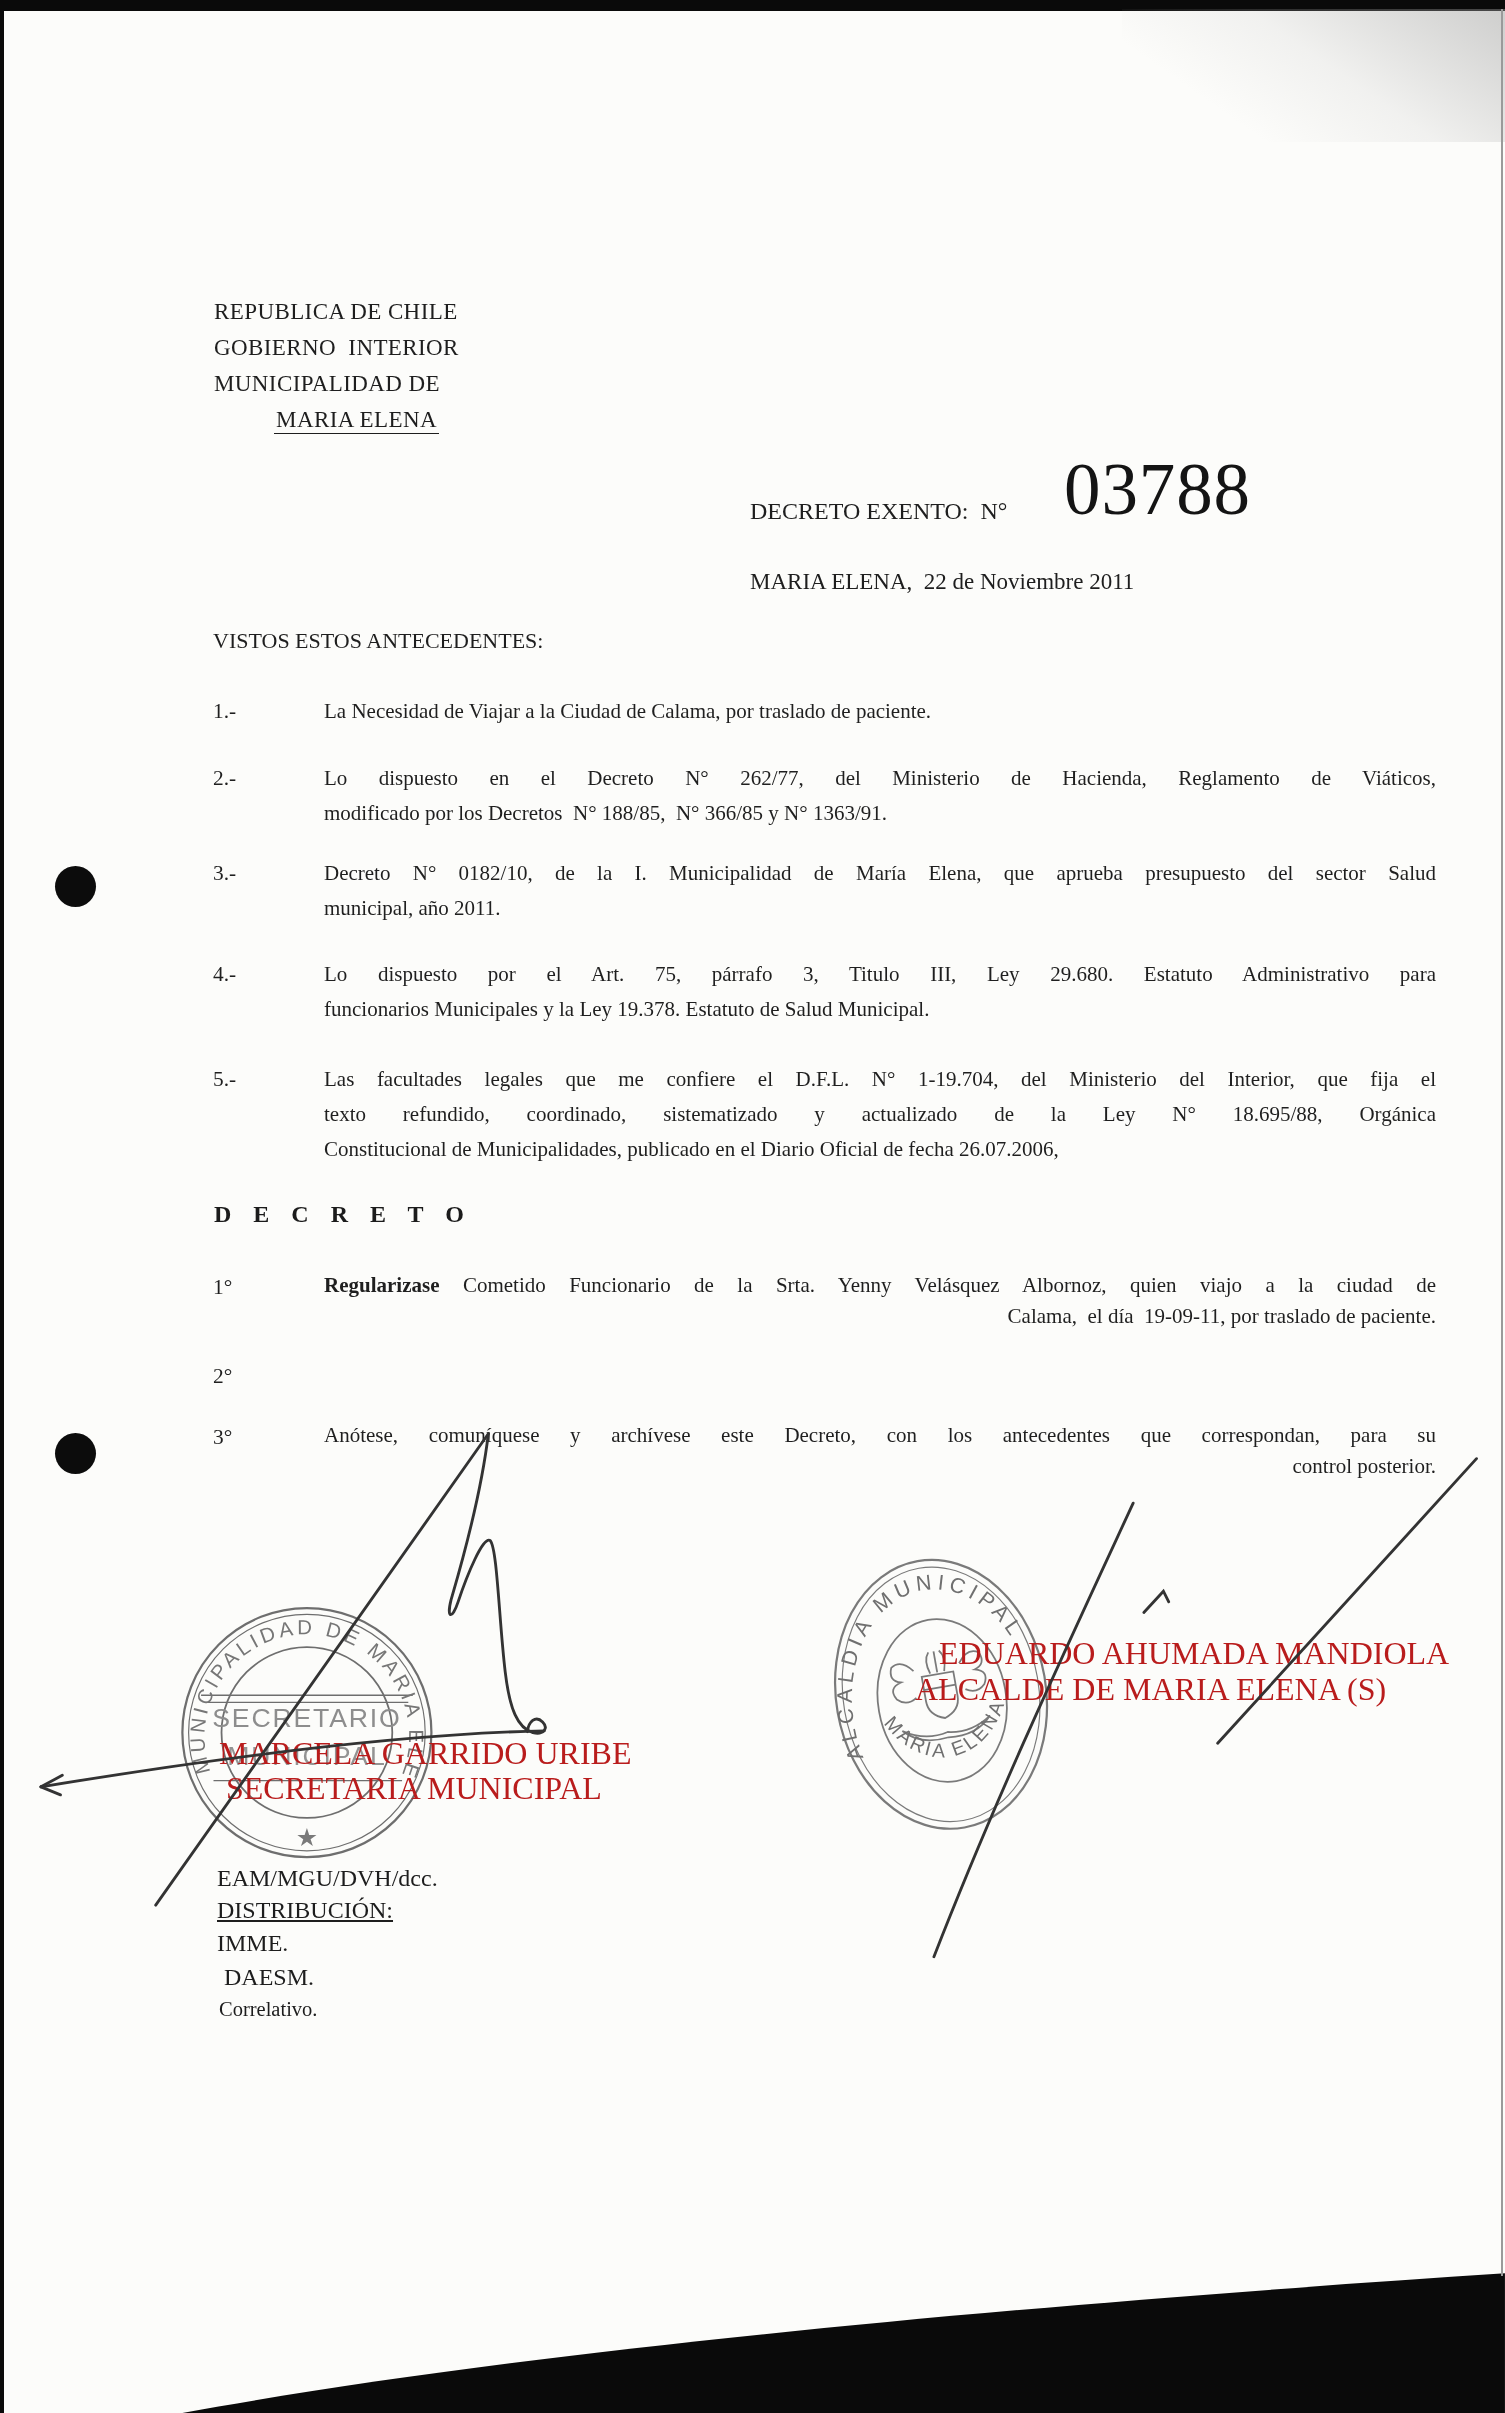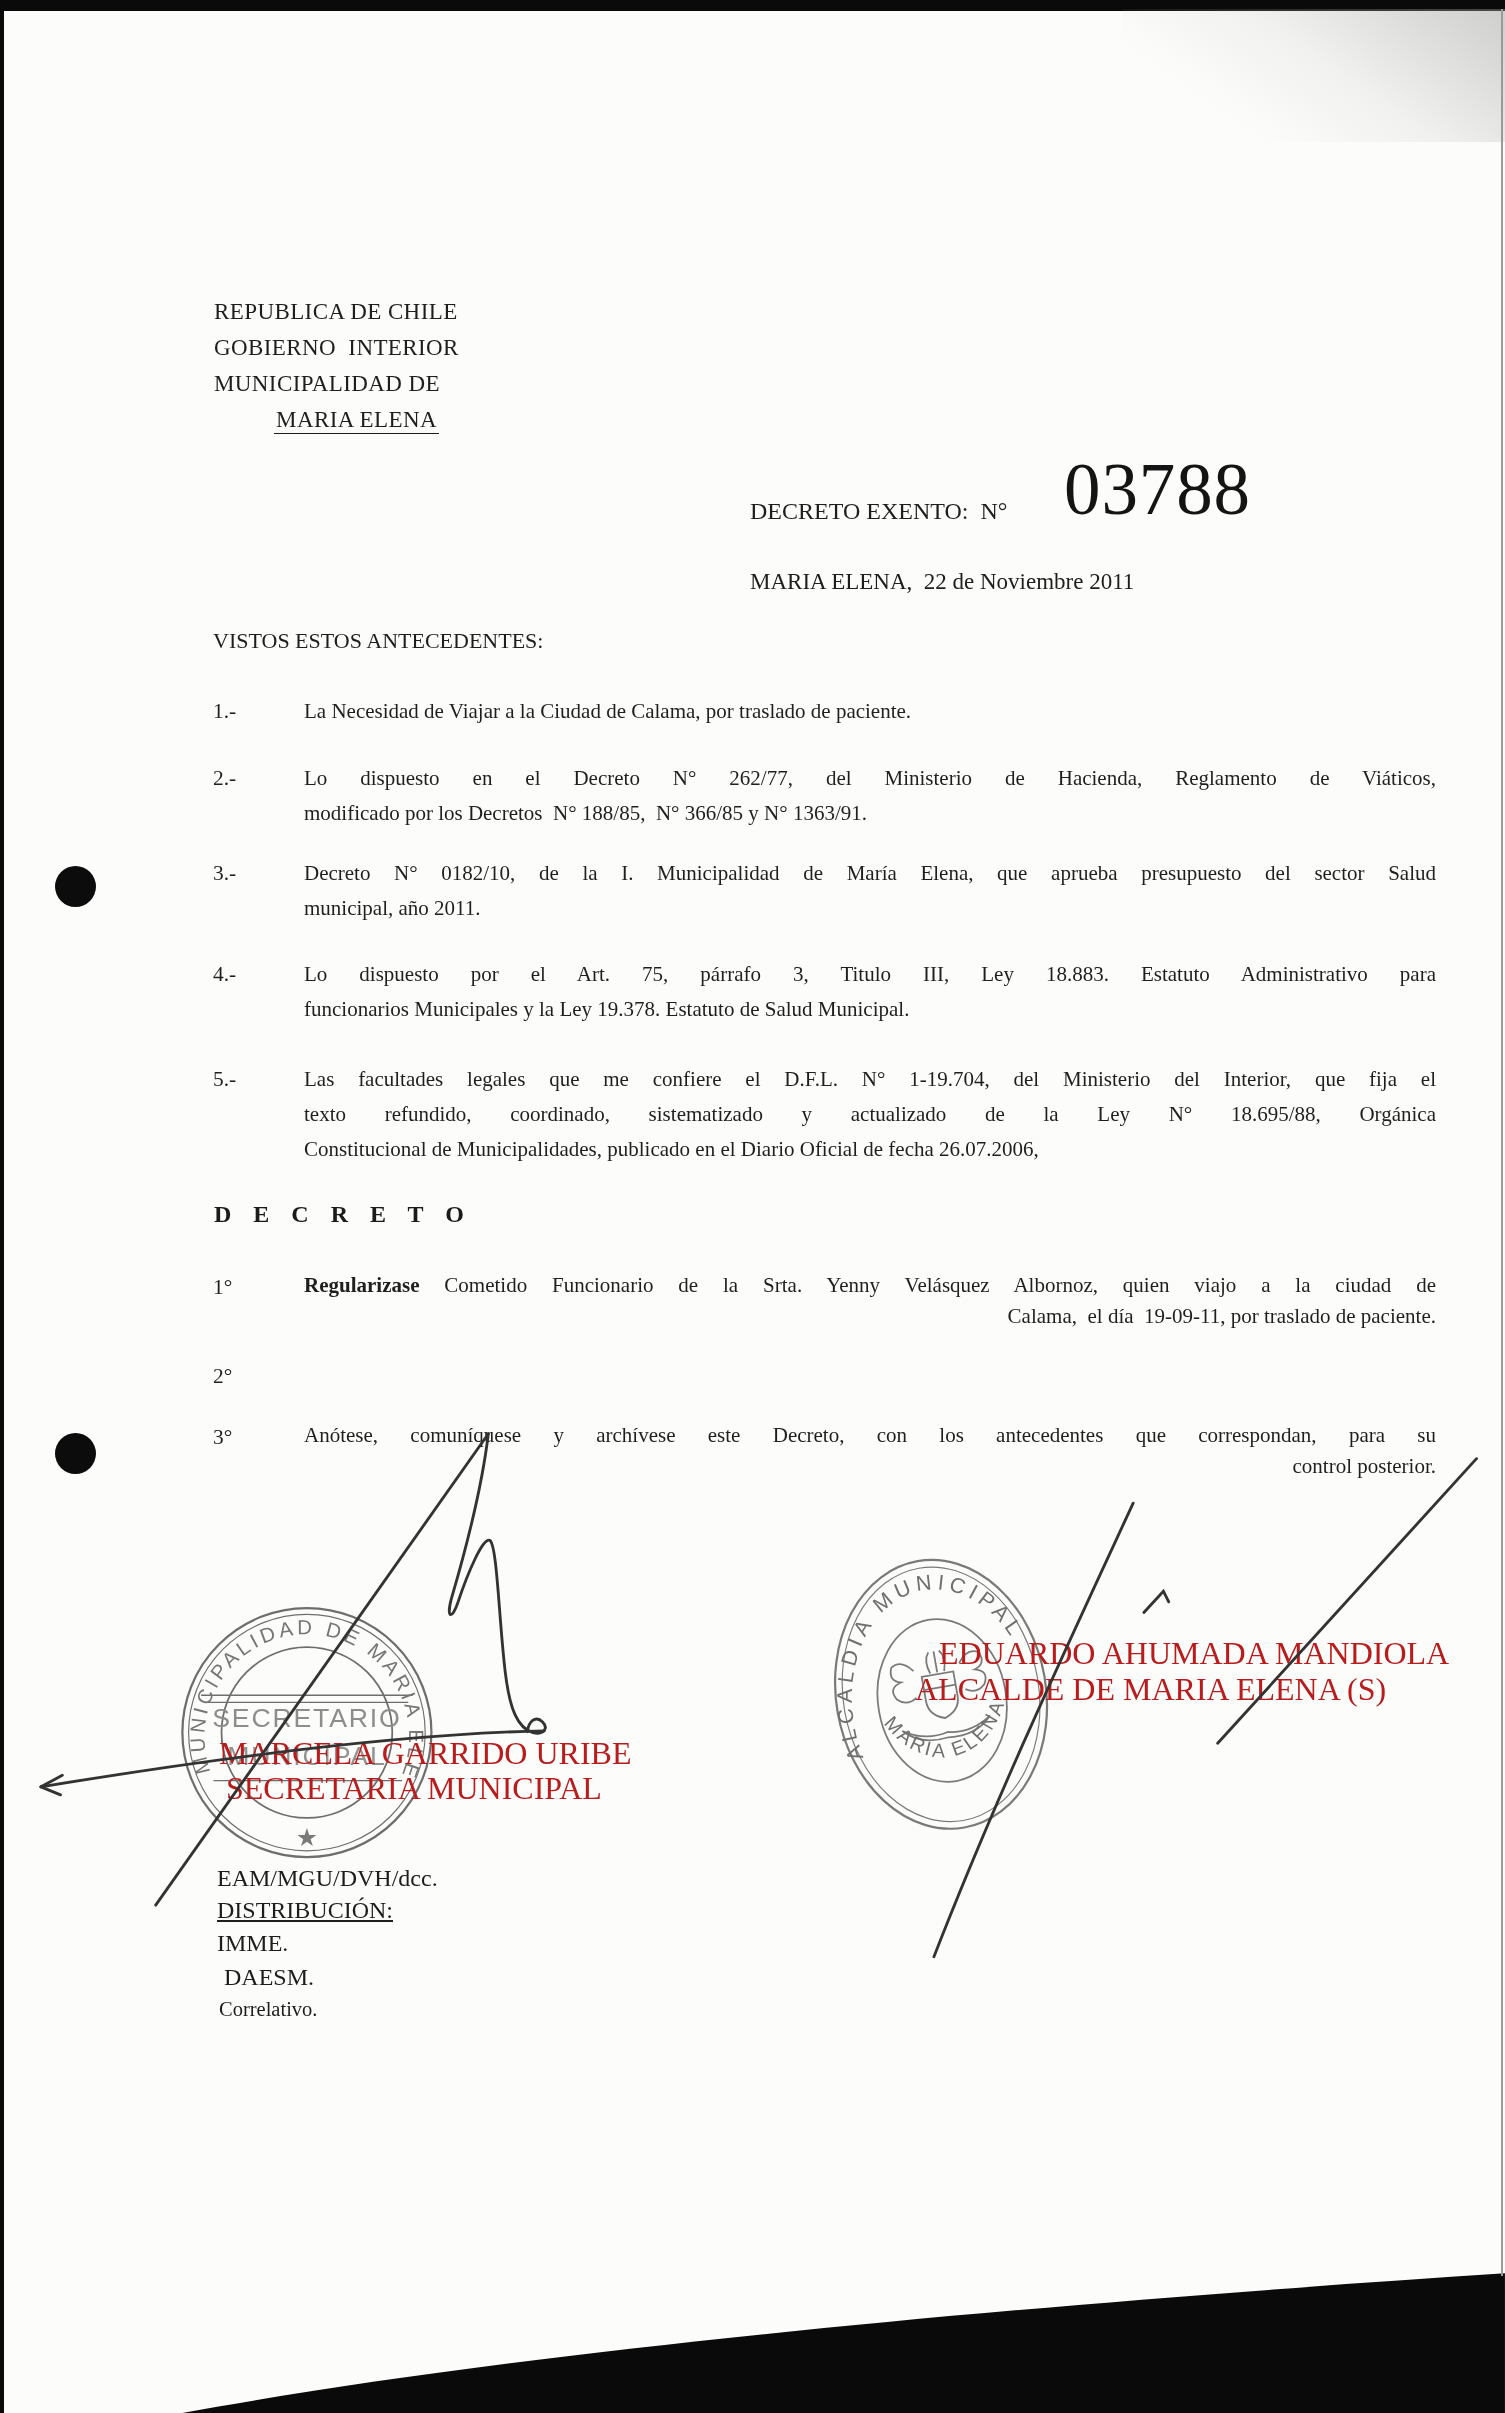--- a/index.html
+++ b/index.html
@@ -26,21 +26,21 @@
   #decree-number{left:1064px;top:448px;font-size:73px;letter-spacing:0.9px;color:#141414;}
   #place-date{left:750px;top:569px;font-size:23px;color:#1e1e1e;}
   
   .pre{white-space:pre-wrap;}
   #vistos-title{left:213px;top:628px;font-size:22px;color:#1e1e1e;}
   .row{position:absolute;left:213px;color:#1f1f1f;}
   .row .num{display:inline-block;width:91px;vertical-align:top;font-size:21.4px;line-height:35px;}
   .row .body{display:inline-block;width:1132px;font-size:21px;}
   .v .body .pline{line-height:35px;}
   .d .body .pline{line-height:31px;text-align:right;}
-  .pline{white-space:pre-wrap;}
+  .pline{white-space:pre-wrap;margin-left:20px;}
   .just{text-align:justify;text-align-last:justify;white-space:normal;}
   .lead{font-weight:bold;}
   #decreto-title{left:214px;top:1201px;font-size:24px;font-weight:bold;letter-spacing:8px;color:#1b1b1b;}
   
   .sig-name{font-size:32px;color:#b91c1c;white-space:pre;text-align:center;}
   
   .foot{font-size:24px;color:#1d1d1d;}
   .foot.u{text-decoration:underline;}
   .foot.small{font-size:20.5px;}
   
@@ -135,21 +135,21 @@
     </div>
   </div>
   <div class="row v textz" style="top:856px;">
     <div class="num">3.-</div><div class="body">
       <div class="pline just">Decreto N° 0182/10, de la I. Municipalidad de María Elena, que aprueba presupuesto del sector  Salud</div>
       <div class="pline">municipal, año 2011.</div>
     </div>
   </div>
   <div class="row v textz" style="top:957px;">
     <div class="num">4.-</div><div class="body">
-      <div class="pline just">Lo dispuesto por el Art. 75, párrafo 3, Titulo III, Ley 18.883. Estatuto Administrativo para</div>
+      <div class="pline just">Lo dispuesto por el Art. 75, párrafo 3, Titulo III, Ley 29.680. Estatuto Administrativo para</div>
       <div class="pline">funcionarios Municipales y la Ley 19.378. Estatuto de Salud Municipal.</div>
     </div>
   </div>
   <div class="row v textz" style="top:1062px;">
     <div class="num">5.-</div><div class="body">
       <div class="pline just">Las facultades legales que me confiere el D.F.L. N° 1-19.704, del Ministerio del Interior, que fija el</div>
       <div class="pline just">texto refundido, coordinado, sistematizado y actualizado de la Ley N° 18.695/88, Orgánica</div>
       <div class="pline">Constitucional de Municipalidades, publicado en el Diario Oficial de fecha 26.07.2006,</div>
     </div>
   </div>

